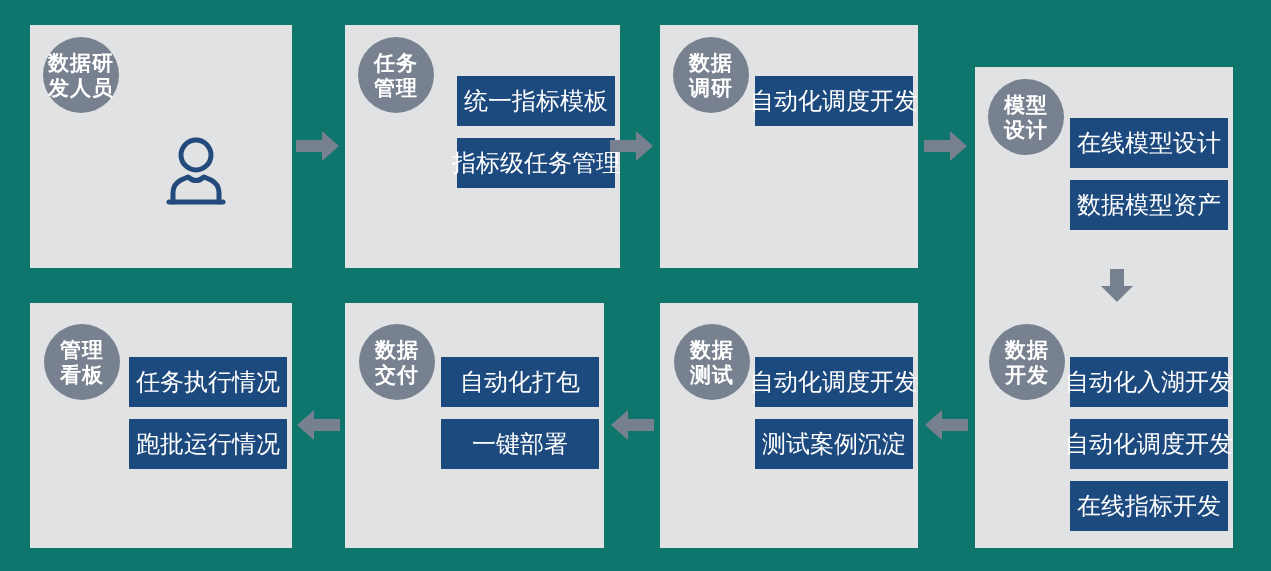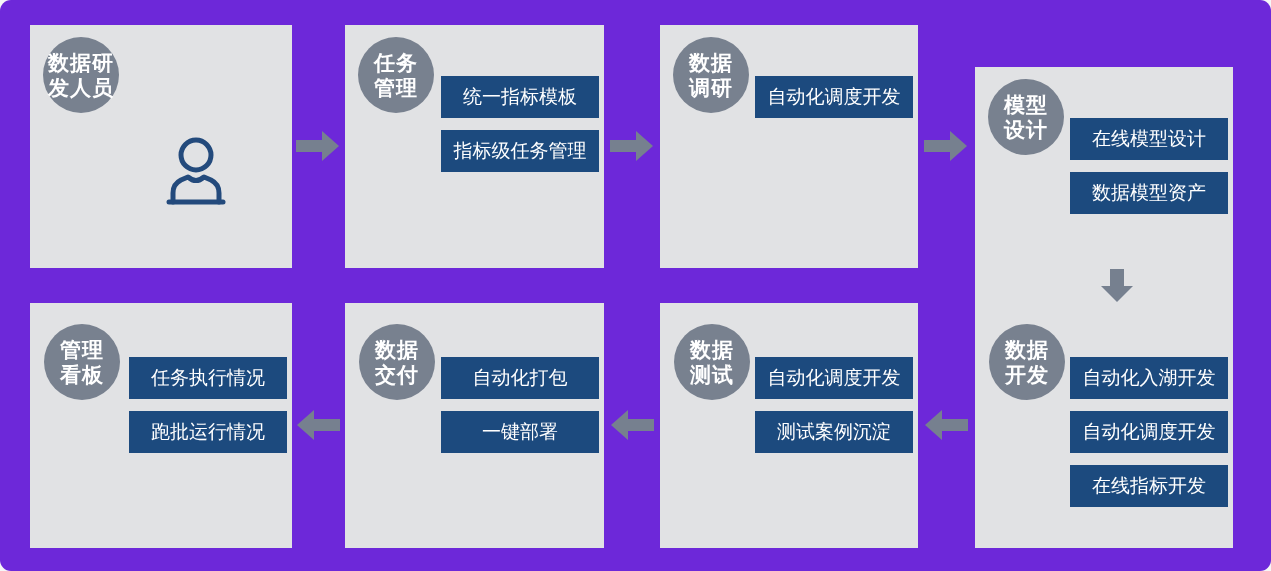--- a/index.html
+++ b/index.html
@@ -1,42 +1,42 @@
 <!DOCTYPE html>
 <html><head>
 <meta charset="utf-8">
 <style>
   html,body{margin:0;padding:0;background:#f6f7f7;}
   .canvas{
-    position:relative;width:1271px;height:571px;background:#6d28d9;
-    font-family:"Liberation Sans","DejaVu Sans",sans-serif;overflow:hidden;border-radius:11px;
+    position:relative;width:1271px;height:571px;background:#0f766e;
+    font-family:"Liberation Sans","DejaVu Sans",sans-serif;overflow:hidden;
   }
   .panel{position:absolute;background:#e1e2e4;}
   
   .p0{left:30px;top:25px;width:262px;height:243px;}
-  .p1{left:345px;top:25px;width:259px;height:243px;}
+  .p1{left:345px;top:25px;width:259px;height:243px;padding-left:16px;}
   .p2{left:660px;top:25px;width:258px;height:243px;}
   .p3{left:975px;top:25px;width:258px;height:243px;margin-top:42px;}
   .p4{left:975px;top:303px;width:258px;height:245px;}
   .p5{left:660px;top:303px;width:258px;height:245px;}
   .p6{left:345px;top:303px;width:259px;height:245px;}
   .p7{left:30px;top:303px;width:262px;height:245px;}
 
   .badge{
     position:absolute;left:13px;top:12px;width:76px;height:76px;border-radius:50%;
     background:#78818f;color:#ffffff;font-weight:bold;font-size:21px;line-height:25px;
     display:flex;flex-direction:column;align-items:center;justify-content:center;
     text-align:center;letter-spacing:1px;
   }
   .row2 .badge{left:14px;top:21px;}
 
   .items{position:absolute;right:5px;top:51px;display:flex;flex-direction:column;gap:12px;}
   .row2 .items{top:54px;gap:12px;}
   .item{
-    width:158px;height:42px;background:#1c4a7e;color:#ffffff;font-size:19px;
+    width:158px;height:50px;background:#1c4a7e;color:#ffffff;font-size:24px;
     display:flex;align-items:center;justify-content:center;white-space:nowrap;
     text-align:center;
     font-family:Liberation Mono, monospace;
   }
 
   .person{position:absolute;left:132px;top:110px;width:68px;height:74px;}
 
   .arrow{position:absolute;line-height:0;}
   .ar1{left:296px;top:130px;}
   .ar2{left:610px;top:130px;}

